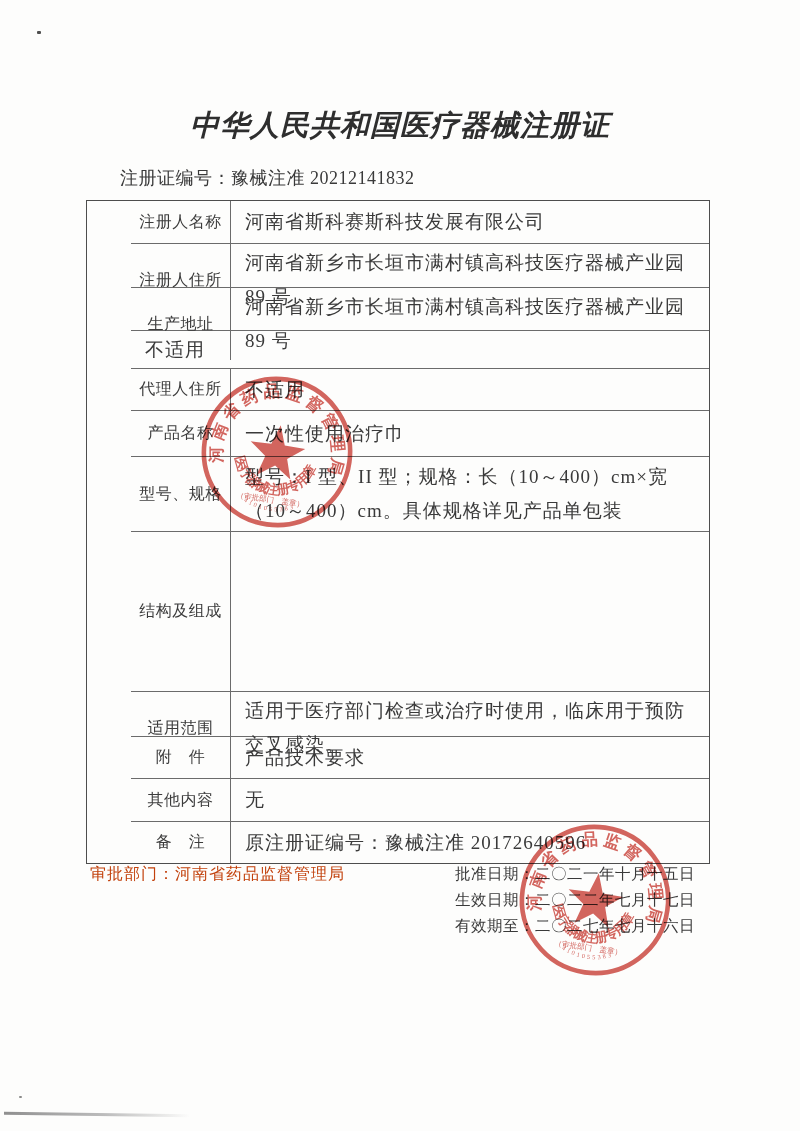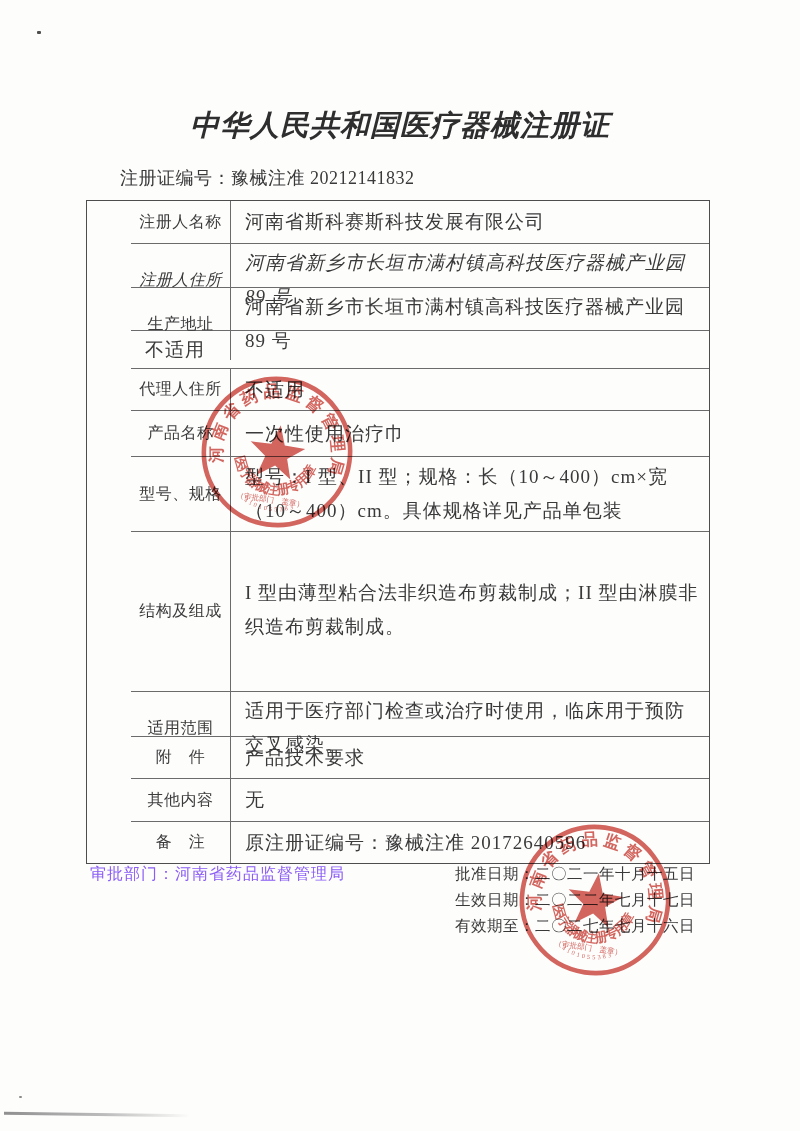--- a/index.html
+++ b/index.html
@@ -43,21 +43,21 @@
   .row-value{
     display:flex;align-items:center;
     padding:2px 10px 2px 14px;
     font-size:19px;letter-spacing:1px;line-height:34px;
     color:#3a3a3a;box-sizing:border-box;
   }
 
   
   .dept-line{
     position:absolute;left:90px;top:864px;
-    font-size:16px;letter-spacing:1px;color:#8b5cf6;
+    font-size:16px;letter-spacing:1px;color:#c2410c;
   }
   .dates{
     position:absolute;left:455px;top:861px;
     font-size:15.5px;letter-spacing:0.5px;line-height:26px;color:#3a3a3a;
   }
 
   
   .seal{
     position:absolute;width:158px;height:158px;
     mix-blend-mode:multiply;opacity:0.84;
@@ -83,21 +83,21 @@
 
   <div class="doc-title">中华人民共和国医疗器械注册证</div>
 
   <div class="cert-line"><span>注册证编号：</span><span>豫械注准 20212141832</span></div>
 
   <div class="reg-table">
     <div class="t-row" style="height:42px;">
       <div class="row-label">注册人名称</div>
       <div class="row-value">河南省斯科赛斯科技发展有限公司</div>
     </div>
-    <div class="t-row" style="height:44px;font-style:italic;">
+    <div class="t-row" style="height:44px;">
       <div class="row-label">注册人住所</div>
       <div class="row-value">河南省新乡市长垣市满村镇高科技医疗器械产业园 89 号</div>
     </div>
     <div class="t-row" style="height:43px;">
       <div class="row-label">生产地址</div>
       <div class="row-value">河南省新乡市长垣市满村镇高科技医疗器械产业园 89 号</div>
     </div>
     <div class="t-row" style="height:38px;">
       <div class="row-value">不适用</div>
     </div>
@@ -108,21 +108,20 @@
     <div class="t-row" style="height:46px;">
       <div class="row-label">产品名称</div>
       <div class="row-value">一次性使用治疗巾</div>
     </div>
     <div class="t-row" style="height:75px;">
       <div class="row-label">型号、规格</div>
       <div class="row-value">型号：I 型、II 型；规格：长（10～400）cm×宽（10～400）cm。具体规格详见产品单包装</div>
     </div>
     <div class="t-row" style="height:160px;">
       <div class="row-label">结构及组成</div>
-      <div class="row-value" style="align-items:flex-start;padding-top:44px;">I 型由薄型粘合法非织造布剪裁制成；II 型由淋膜非织造布剪裁制成。</div>
     </div>
     <div class="t-row" style="height:45px;">
       <div class="row-label">适用范围</div>
       <div class="row-value">适用于医疗部门检查或治疗时使用，临床用于预防交叉感染。</div>
     </div>
     <div class="t-row" style="height:42px;">
       <div class="row-label">附　件</div>
       <div class="row-value">产品技术要求</div>
     </div>
     <div class="t-row" style="height:43px;">

